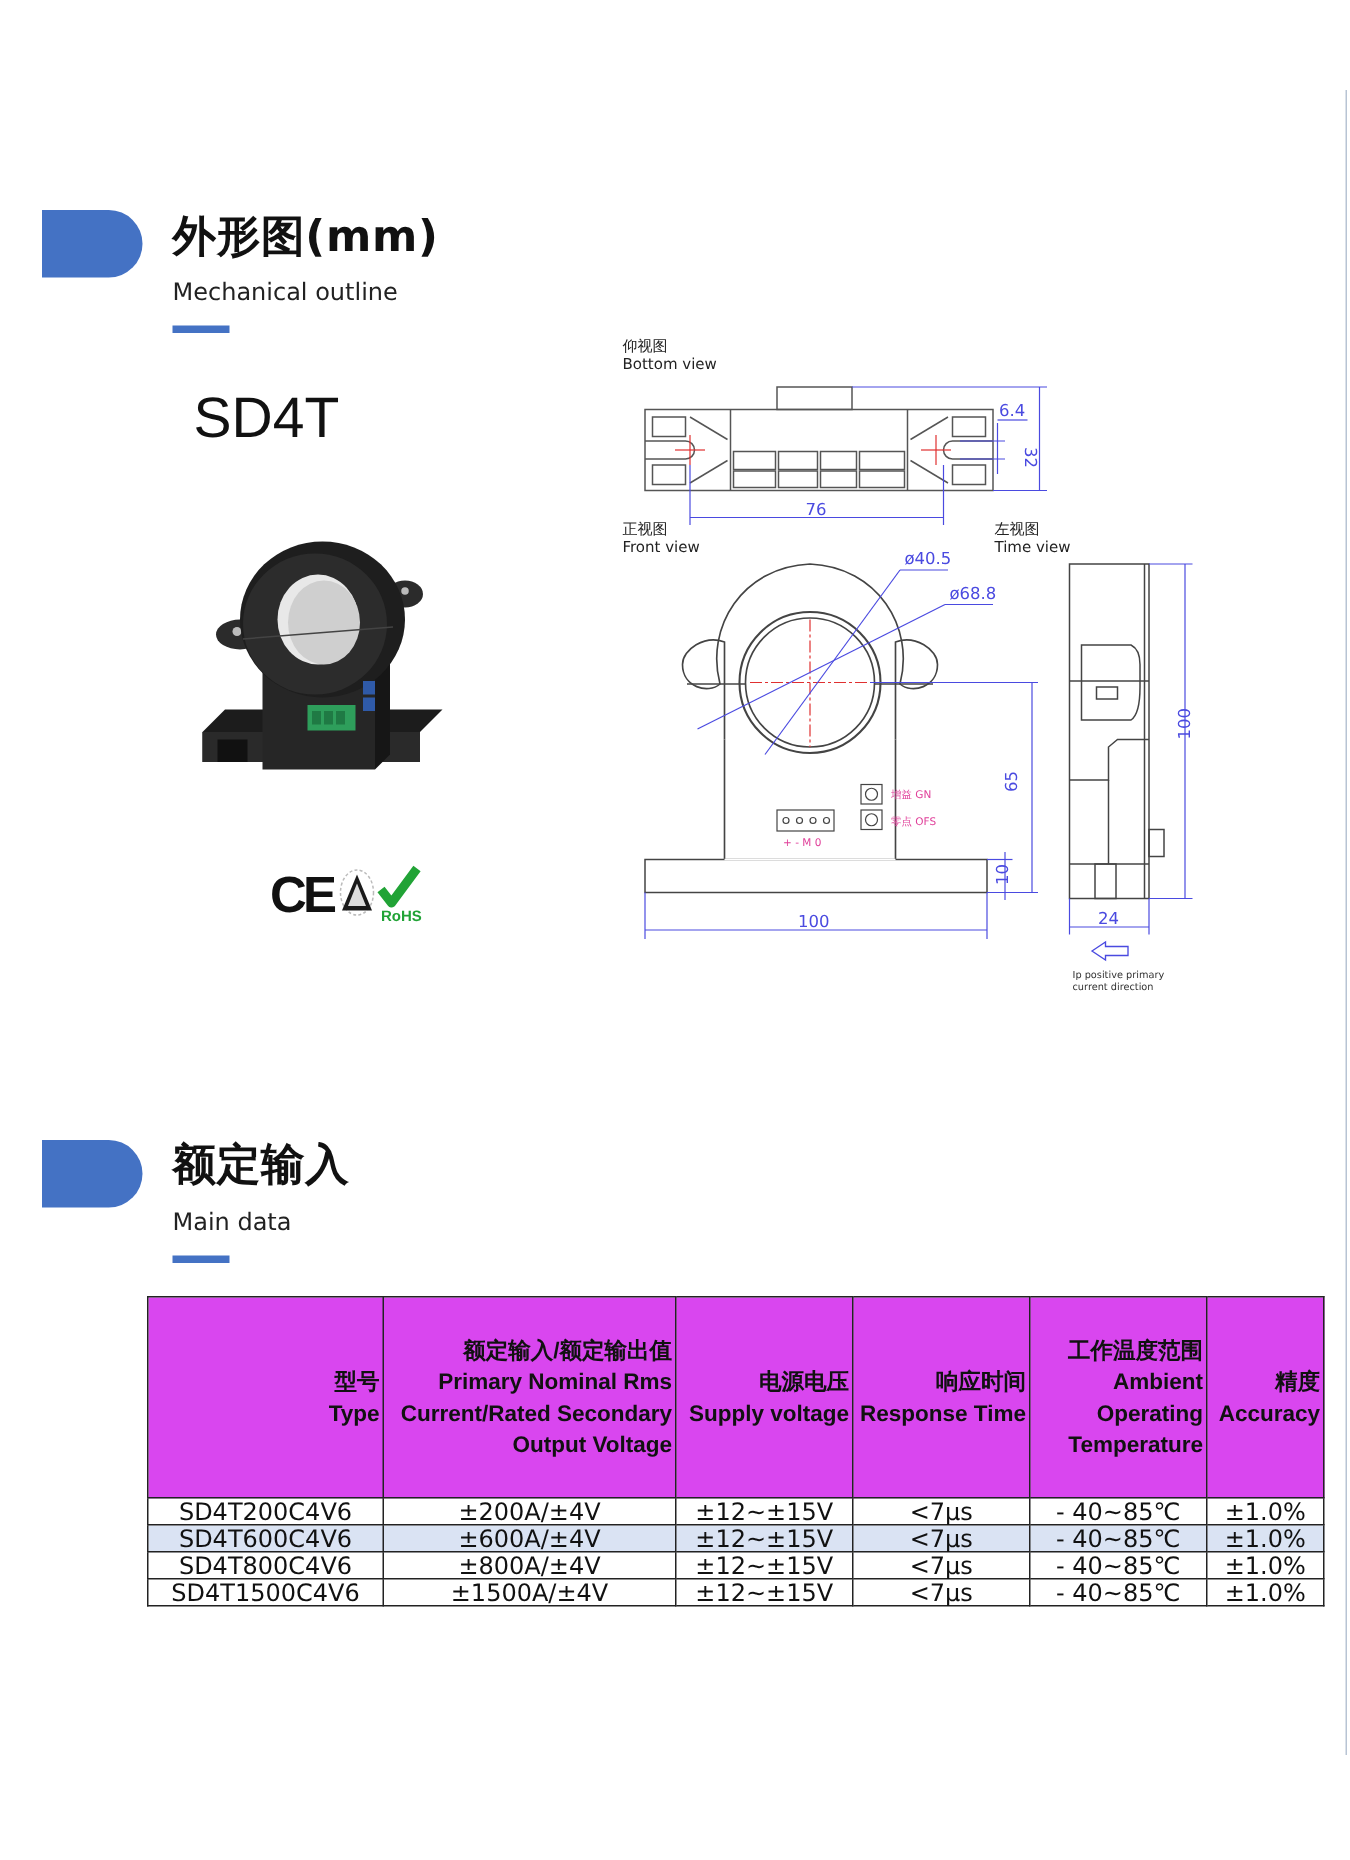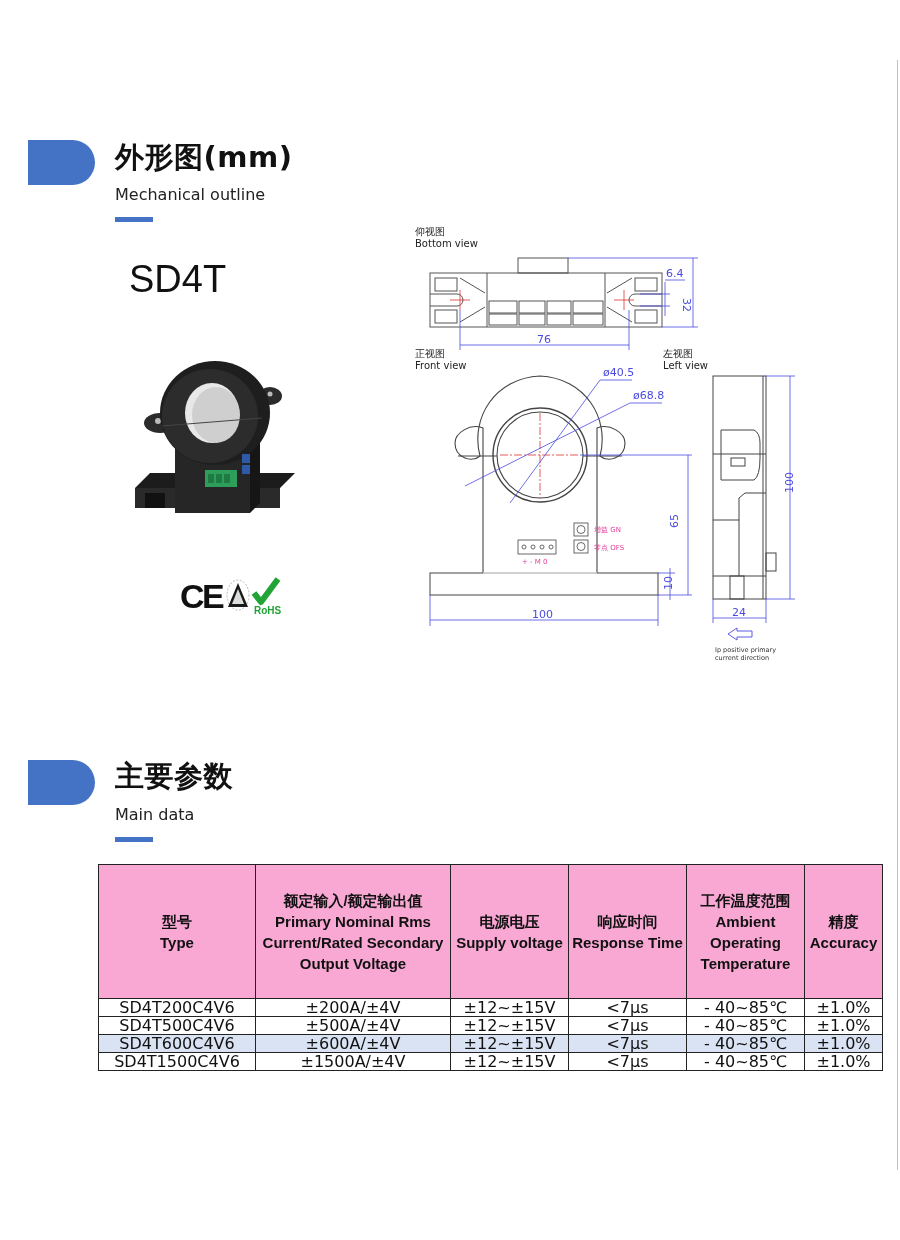--- a/index.html
+++ b/index.html
@@ -16,21 +16,21 @@
     .model-name { position: absolute; left: 129px; top: 258px; font-size: 38px; font-weight: normal; font-family: "Liberation Sans", sans-serif; color: #111; }
 
     .product-photo { position: absolute; left: 130px; top: 358px; width: 170px; height: 170px; }
     .cert-logos { position: absolute; left: 180px; top: 576px; width: 110px; height: 40px; }
 
     .drawing { position: absolute; left: 400px; top: 218px; width: 420px; height: 460px; }
     .view-label { position: absolute; font-size: 10px; color: #222; line-height: 12px; }
     .dim { font-family: "DejaVu Sans", sans-serif; font-size: 11px; fill: #4a4ae0; }
 
     .data-table { position: absolute; left: 98px; top: 864px; width: 784px; border-collapse: collapse; table-layout: fixed; }
-    .data-table th { background: #f9a8d4; border: 1.5px solid #222; font-size: 15px; font-weight: bold; line-height: 21px; text-align: center; vertical-align: middle; height: 134px; padding: 0 2px; color: #111; font-family: "Liberation Sans", sans-serif; margin-top: 44px; }
+    .data-table th { background: #d946ef; border: 1.5px solid #222; font-size: 15px; font-weight: bold; line-height: 21px; text-align: right; vertical-align: middle; height: 134px; padding: 0 2px; color: #111; font-family: "Liberation Sans", sans-serif; margin-top: 44px; }
     .data-table td { border: 1.5px solid #222; font-size: 16px; text-align: center; height: 14px; line-height: 17px; padding: 0; color: #111; font-family: "DejaVu Sans", sans-serif; }
     .data-table tr.stripe td { background: #dae3f3; }
     .data-table tr.plain td { background: #ffffff; }
   </style>
 </head>
 <body>
 
 <div class="right-rule"></div>
 
 <div class="section-tab" style="top:140px;"></div>
@@ -90,21 +90,21 @@
   <div class="view-label" style="left:15px; top:8px;">
     <div>仰视图</div>
     <div>Bottom view</div>
   </div>
   <div class="view-label" style="left:15px; top:130px;">
     <div>正视图</div>
     <div>Front view</div>
   </div>
   <div class="view-label" style="left:263px; top:130px;">
     <div>左视图</div>
-    <div>Left view</div>
+    <div>Time view</div>
   </div>
 
   <svg width="420" height="460" viewBox="0 0 420 460" style="position:absolute;left:0;top:0;">
 
     <g stroke="#555" fill="none" stroke-width="1">
       <rect x="118" y="40" width="50" height="15"></rect>
       <rect x="30" y="55" width="232" height="54"></rect>
       <line x1="87" y1="55" x2="87" y2="109"></line>
       <line x1="205" y1="55" x2="205" y2="109"></line>
       <rect x="35" y="60" width="22" height="13"></rect>
@@ -224,21 +224,21 @@
     <text class="dim" x="332" y="398">24</text>
     <g stroke="#4a4ae0" fill="none" stroke-width="0.9">
       <polygon points="328,416 337,410 337,413 352,413 352,419 337,419 337,422"></polygon>
     </g>
     <text x="315" y="434" font-size="6.5" fill="#333" font-family="DejaVu Sans, sans-serif">Ip positive primary</text>
     <text x="315" y="442" font-size="6.5" fill="#333" font-family="DejaVu Sans, sans-serif">current direction</text>
   </svg>
 </div>
 
 <div class="section-tab" style="top:760px;"></div>
-<div class="section-title" style="top:757px;">主要参数</div>
+<div class="section-title" style="top:757px;">额定输入</div>
 <div class="section-sub" style="top:805px;">Main data</div>
 <div class="section-underline" style="top:837px;"></div>
 
 <table class="data-table">
   <colgroup>
     <col style="width:157px">
       <col style="width:195px">
       <col style="width:118px">
     <col style="width:118px">
       <col style="width:118px">
@@ -274,37 +274,37 @@
   </thead>
   <tbody>
     <tr class="plain">
       <td>SD4T200C4V6</td>
       <td>±200A/±4V</td>
       <td>±12~±15V</td>
       <td>&lt;7μs</td>
       <td>- 40~85℃</td>
       <td>±1.0%</td>
     </tr>
-    <tr class="plain">
-      <td>SD4T500C4V6</td>
-      <td>±500A/±4V</td>
-      <td>±12~±15V</td>
-      <td>&lt;7μs</td>
-      <td>- 40~85℃</td>
-      <td>±1.0%</td>
-    </tr>
     <tr class="stripe">
       <td>SD4T600C4V6</td>
       <td>±600A/±4V</td>
       <td>±12~±15V</td>
       <td>&lt;7μs</td>
       <td>- 40~85℃</td>
       <td>±1.0%</td>
     </tr>
     <tr class="plain">
+      <td>SD4T800C4V6</td>
+      <td>±800A/±4V</td>
+      <td>±12~±15V</td>
+      <td>&lt;7μs</td>
+      <td>- 40~85℃</td>
+      <td>±1.0%</td>
+    </tr>
+    <tr class="plain">
       <td>SD4T1500C4V6</td>
       <td>±1500A/±4V</td>
       <td>±12~±15V</td>
       <td>&lt;7μs</td>
       <td>- 40~85℃</td>
       <td>±1.0%</td>
     </tr>
   </tbody>
 </table>
 

